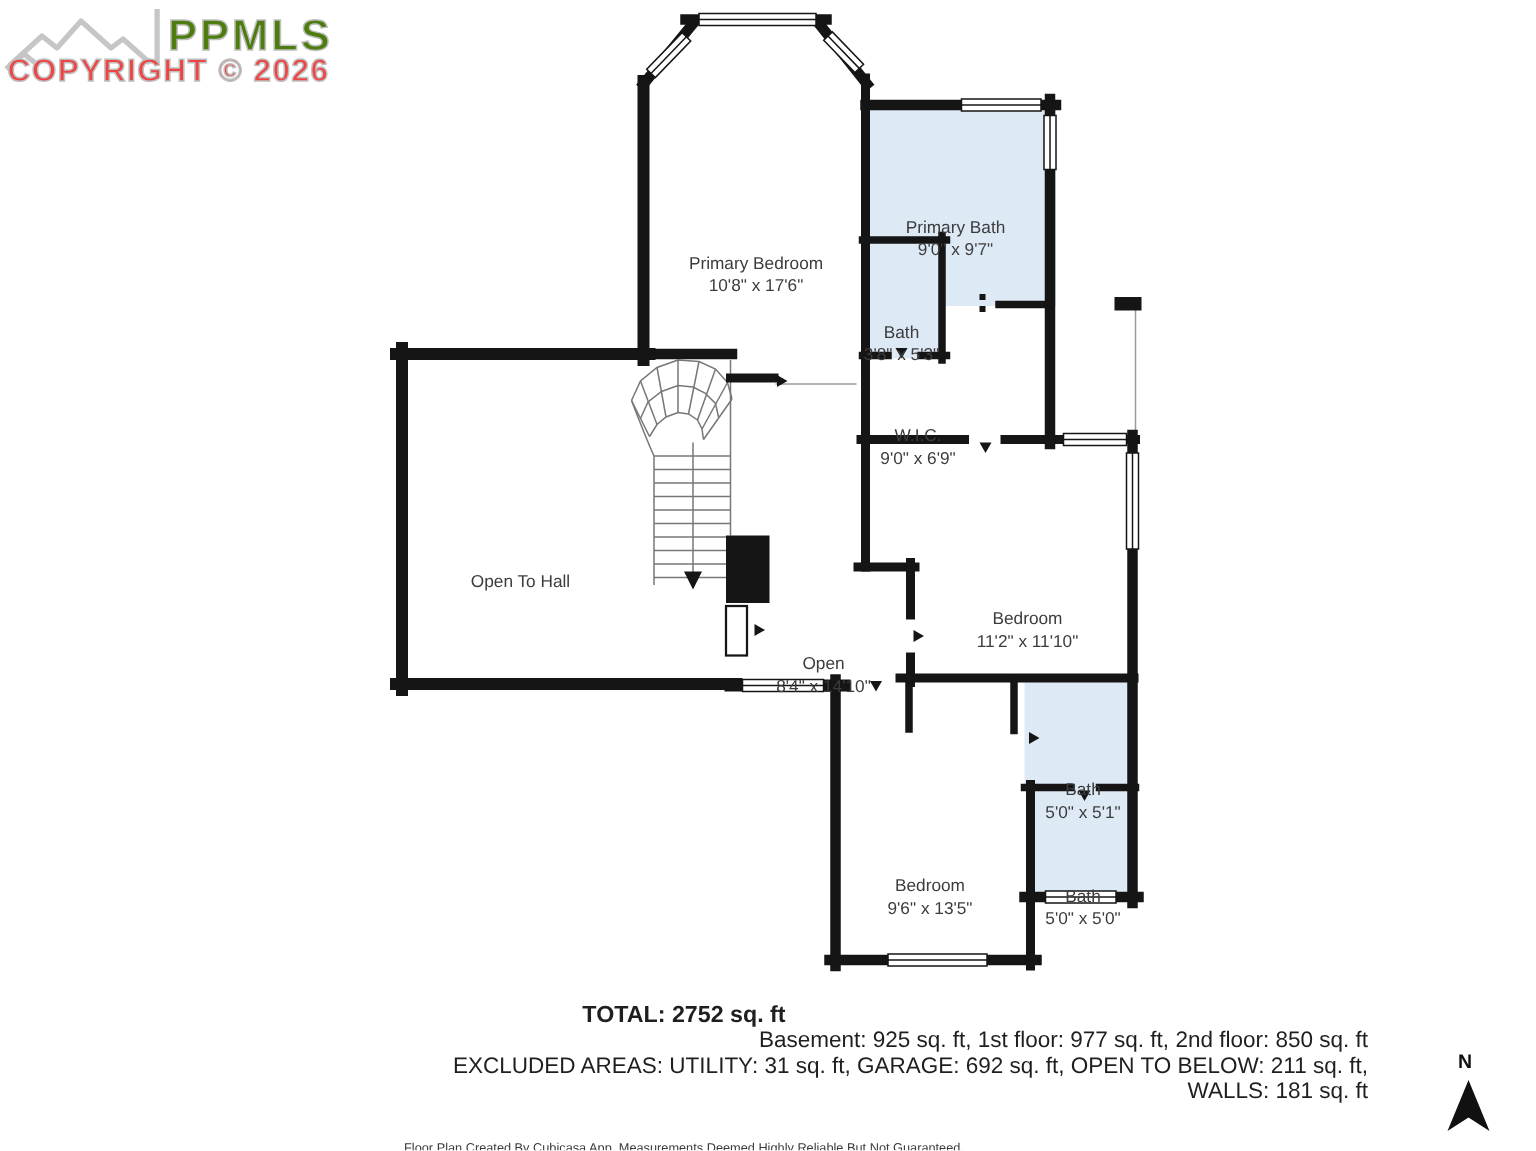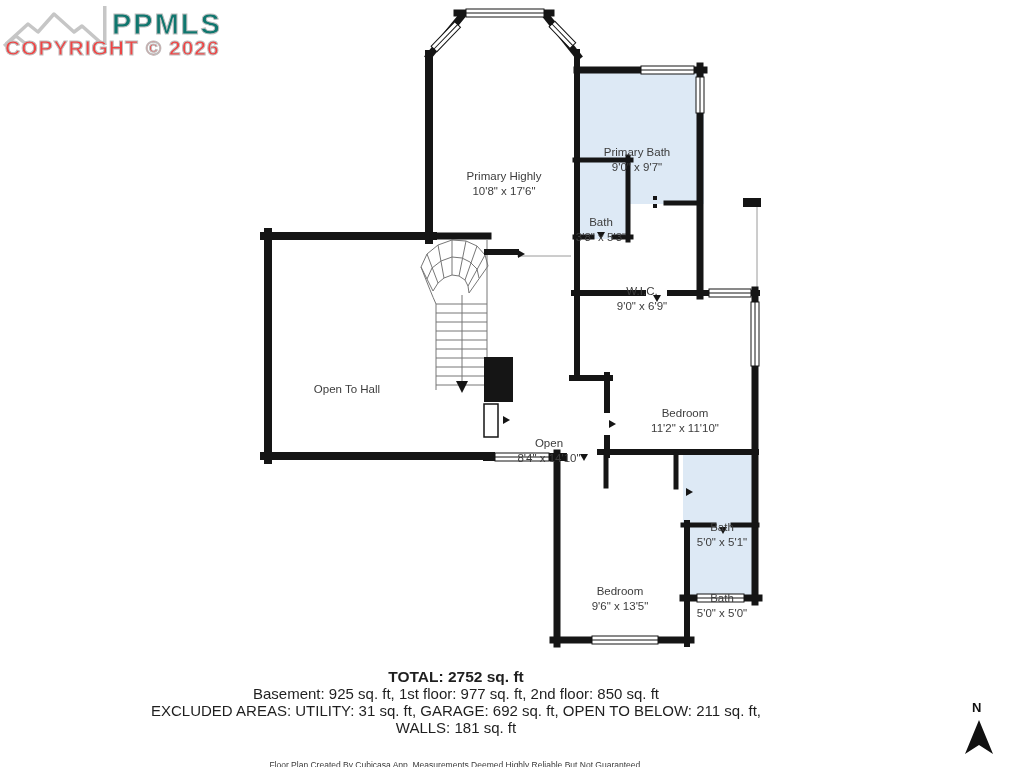--- a/index.html
+++ b/index.html
@@ -1,30 +1,30 @@
 <!DOCTYPE html>
 <html><head>
 <meta charset="utf-8">
 <style>
   html,body{margin:0;padding:0;background:#fff;}
   .stage{position:relative;width:1024px;height:767px;background:#fff;overflow:hidden;
          font-family:"Liberation Sans",sans-serif;}
   
   .watermark{position:absolute;left:0;top:0;width:260px;height:70px;}
   .wm-ppmls{position:absolute;left:112px;top:8px;font-size:29px;font-weight:700;
-            letter-spacing:2px;color:#0f766e;-webkit-text-stroke:1px #bfbfbf;}
+            letter-spacing:2px;color:#4d7c0f;-webkit-text-stroke:1px #bfbfbf;}
   .wm-copy{position:absolute;left:5px;top:36px;font-size:21px;font-weight:700;
            letter-spacing:1px;color:#ef4444;-webkit-text-stroke:1px #bfbfbf;white-space:nowrap;}
   
   .room-label{position:absolute;transform:translate(-50%,-50%);text-align:center;
               font-size:11.5px;line-height:15px;color:#3c3c3c;white-space:nowrap;margin-top:36px;}
   
   .summary{position:absolute;left:0;top:668px;width:912px;text-align:center;color:#1f1f1f;}
   .summary .total{font-size:15.5px;font-weight:700;line-height:17px;}
-  .summary .line{font-size:15px;line-height:17px;}
+  .summary .line{font-size:15px;line-height:17px;text-align:right;}
   .summary .disclaimer{font-size:8.5px;line-height:11px;margin-top:24px;color:#3a3a3a;}
   
   .compass{position:absolute;left:952px;top:700px;width:60px;height:62px;}
   .compass .n{position:absolute;left:20px;top:0;font-size:13px;font-weight:700;color:#111;}
 </style>
 </head>
 <body>
 
 <div class="stage">
 
@@ -165,32 +165,32 @@
       <polygon points="609,420 609,428 616,424"></polygon>
       <polygon points="580,454 588,454 584,461"></polygon>
       <polygon points="686,488 686,496 693,492"></polygon>
       <polygon points="719,527 727,527 723,534"></polygon>
       <polygon points="518,250 518,258 525,254"></polygon>
       <polygon points="503,416 503,424 510,420"></polygon>
     </g>
   </svg>
 
   <div class="room-label" style="left:504px;top:148px">
-    <div>Primary Highly</div>
+    <div>Primary Bedroom</div>
     <div>10'8" x 17'6"</div>
   </div>
   <div class="room-label" style="left:637px;top:124px">
     <div>Primary Bath</div>
     <div>9'0" x 9'7"</div>
   </div>
   <div class="room-label" style="left:601px;top:194px">
     <div>Bath</div>
     <div>3'8" x 5'3"</div>
   </div>
-  <div class="room-label" style="left:642px;top:263px">
+  <div class="room-label" style="left:612px;top:263px">
     <div>W.I.C.</div>
     <div>9'0" x 6'9"</div>
   </div>
   <div class="room-label" style="left:347px;top:353px">
     <div>Open To Hall</div>
   </div>
   <div class="room-label" style="left:685px;top:385px">
     <div>Bedroom</div>
     <div>11'2" x 11'10"</div>
   </div>

